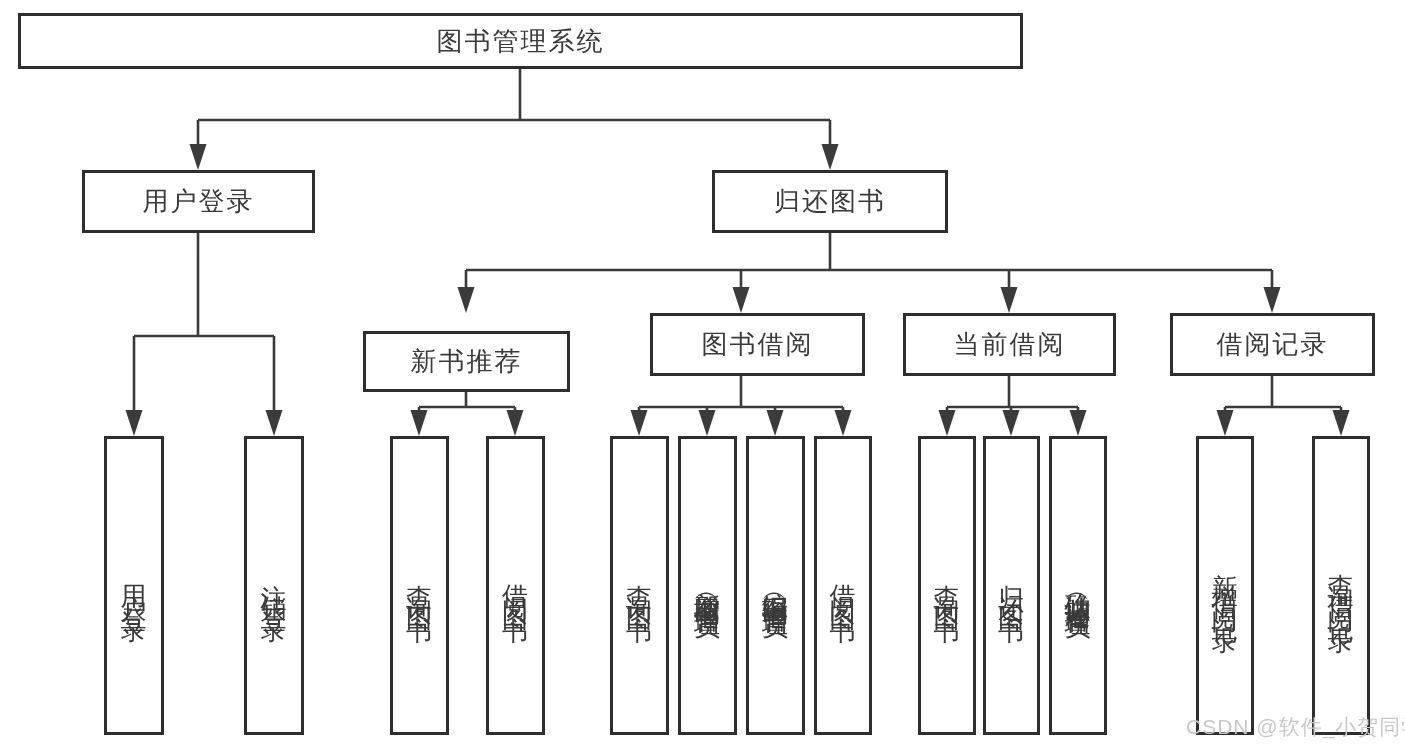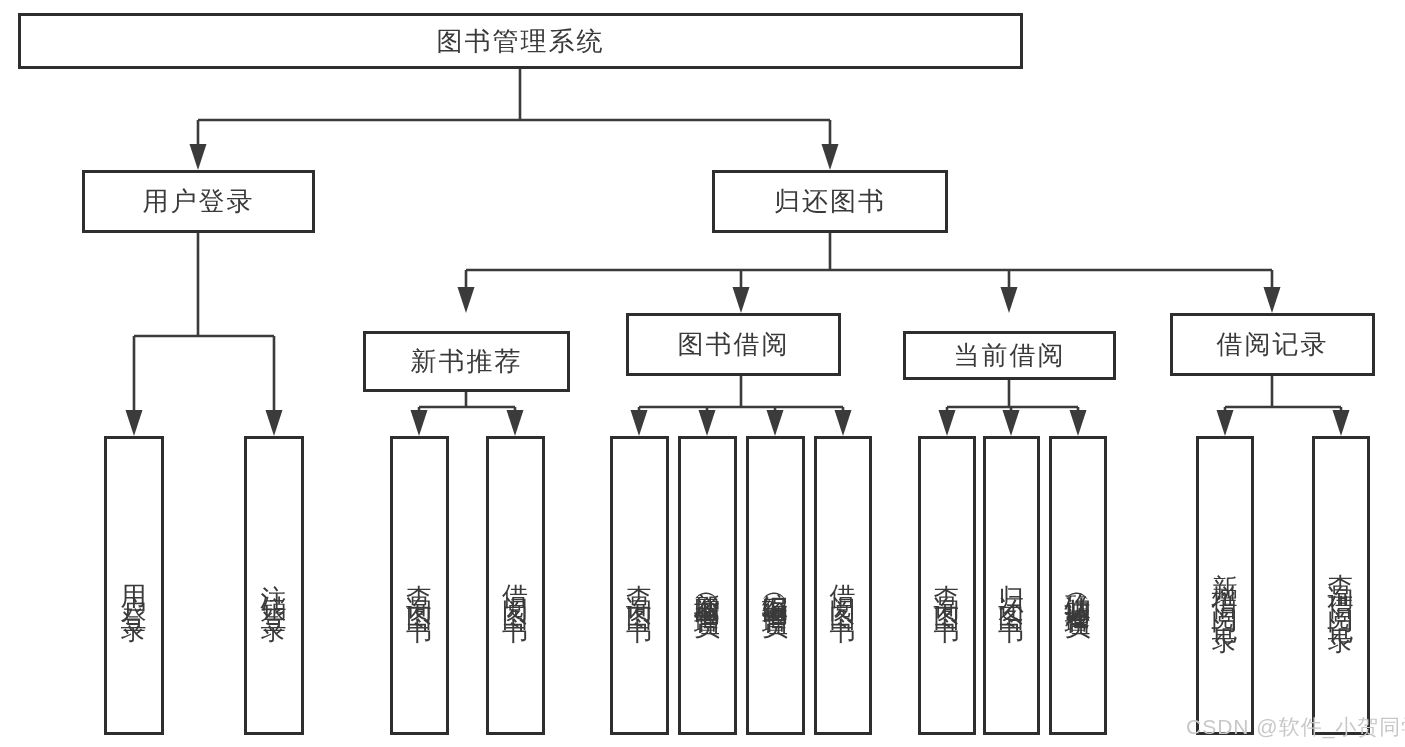--- a/index.html
+++ b/index.html
@@ -105,24 +105,24 @@
   <div class="node" style="left:82px; top:170px; width:233px; height:63px;">
     <span class="lbl">用户登录</span>
   </div>
   <div class="node" style="left:712px; top:170px; width:236px; height:63px;">
     <span class="lbl">归还图书</span>
   </div>
 
   <div class="node" style="left:363px; top:331px; width:207px; height:61px;justify-content:center;">
     <span class="lbl">新书推荐</span>
   </div>
-  <div class="node" style="left:626px; top:313px; width:215px; height:63px;">
+  <div class="node" style="left:650px; top:313px; width:215px; height:63px;">
     <span class="lbl">图书借阅</span>
   </div>
-  <div class="node" style="left:903px; top:331px; width:213px; height:49px;text-align:right;">
+  <div class="node" style="left:903px; top:313px; width:213px; height:63px;text-align:right;">
     <span class="lbl">当前借阅</span>
   </div>
   <div class="node" style="left:1170px; top:313px; width:205px; height:63px;">
     <span class="lbl">借阅记录</span>
   </div>
 
   <div class="node leaf" style="left:104px; top:436px; width:60px; height:299px;">
     <span class="lbl">用户登录</span>
   </div>
   <div class="node leaf" style="left:244px; top:436px; width:60px; height:299px;">

